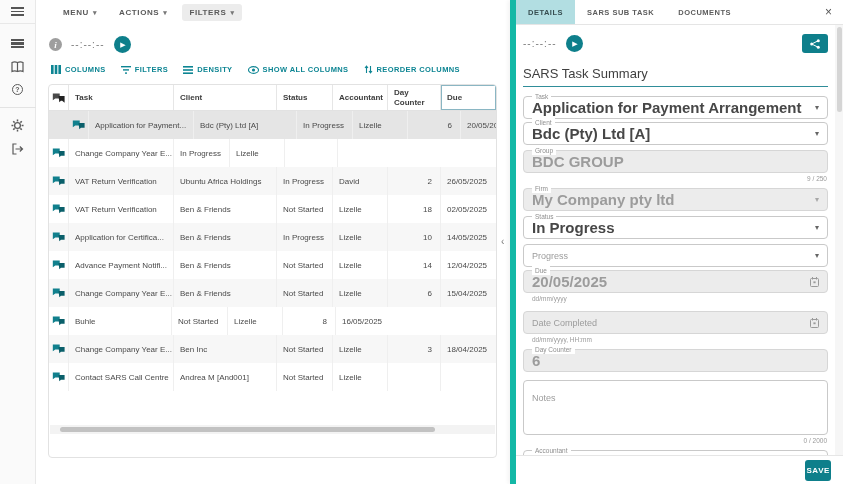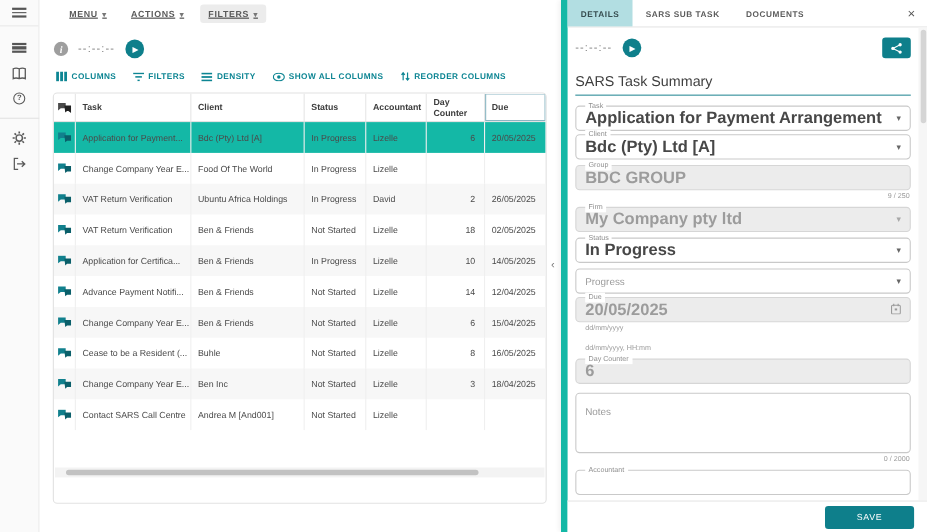--- a/index.html
+++ b/index.html
@@ -11,21 +11,21 @@
   .rail-top{height:24px;display:flex;align-items:center;justify-content:center;border-bottom:1px solid #e8e8e8;}
   .rail-icons{display:flex;flex-direction:column;align-items:center;padding-top:8px;}
   .rail-btn{width:36px;height:23px;display:flex;align-items:center;justify-content:center;color:#5a5a5a;cursor:pointer;}
   .rail-divider{width:36px;border-bottom:1px solid #e3e3e3;margin:6px 0;}
   .bars{width:13px;height:9px;display:flex;flex-direction:column;justify-content:space-between;}
   .bars i{display:block;height:1.6px;background:#555;}
   .bars.thick i{height:2.4px;}
   .help-circ{width:11px;height:11px;border:1.3px solid #5a5a5a;border-radius:50%;font-size:7px;font-weight:bold;color:#5a5a5a;display:flex;align-items:center;justify-content:center;}
 
   
-  .topbar{position:absolute;left:36px;top:0;width:474px;height:25px;background:#fff;display:flex;align-items:center;gap:8px;padding-left:20px;text-decoration:underline;}
+  .topbar{position:absolute;left:36px;top:0;width:474px;height:25px;background:#fff;display:flex;align-items:center;gap:8px;padding-left:20px;}
   .menu-item{display:flex;align-items:center;gap:4px;font-size:8px;font-weight:bold;letter-spacing:.6px;color:#5a5a5a;padding:4px 7px;border-radius:3px;cursor:pointer;}
   .menu-item.hl{background:#ececec;}
   .caret{font-size:7px;color:#777;}
 
   
   .main{position:absolute;left:36px;top:25px;width:474px;height:459px;background:#fff;}
   .title-row{display:flex;align-items:center;gap:9px;margin:11px 0 0 13px;}
   .page-title{font-size:21px;color:#4d4d4d;font-weight:400;}
   .info-icon{width:13px;height:13px;border-radius:50%;background:#9e9e9e;color:#fff;font-size:9px;font-weight:bold;display:flex;align-items:center;justify-content:center;font-family:"Liberation Serif",serif;font-style:italic;}
   .timer-txt{font-size:10px;color:#7d7d7d;letter-spacing:1px;}
@@ -36,21 +36,21 @@
   .tb-btn svg{flex:none;}
 
   .dg{position:absolute;left:12px;top:59px;width:449px;height:374px;border:1px solid #e2e2e2;border-radius:4px;background:#fff;overflow:hidden;}
   .dg-head{display:flex;height:26px;border-bottom:1px solid #e2e2e2;font-size:8px;font-weight:bold;color:#3d3d3d;}
   .dg-head > div{display:flex;align-items:center;padding-left:6px;border-right:1px solid #e6e6e6;line-height:1.15;}
   .dg-head > div:last-child{border-right:none;}
   .dg-row{display:flex;height:28px;font-size:8px;color:#4a4a4a;}
   .dg-row > div{display:flex;align-items:center;padding-left:6px;border-right:1px solid #efefef;overflow:hidden;white-space:nowrap;}
   .dg-row > div:last-child{border-right:none;}
   .dg-row.alt{background:#f7f7f7;}
-  .dg-row.selected{background:#14b8a6;}
+  .dg-row.selected{background:#e5e5e5;padding-left:20px;}
   .c-icon{width:20px;justify-content:center;padding-left:0 !important;}
   .c-task{width:105px;}
   .c-client{width:103px;}
   .c-status{width:56px;}
   .c-acct{width:55px;}
   .c-day{width:53px;justify-content:flex-end;padding-right:8px;}
   .c-due{width:57px;flex:1;}
   .due-head{box-shadow:inset 0 0 0 1px #8ab6c3;background:#fff;}
   .hscroll{position:absolute;left:1px;right:1px;bottom:23px;height:9px;background:#f3f3f3;}
   .hscroll .thumb{position:absolute;left:10px;top:2px;width:375px;height:5px;border-radius:3px;background:#c2c2c2;cursor:pointer;}
@@ -81,21 +81,21 @@
   .field.disabled .arrow{color:#a8a8a8;}
   .field .fplaceholder{font-size:9px;color:#9c9c9c;}
   .counter-row{text-align:right;font-size:6.5px;color:#9a9a9a;margin:2px 1px 0 0;height:8px;}
   .helper-row{font-size:6.5px;color:#9a9a9a;margin:2px 0 0 9px;height:8px;}
   .gap2{height:3px;} .gap4{height:5px;} .gap8{height:8px;}
   .notes-box{position:relative;height:55px;border:1px solid #c9c9c9;border-radius:4px;background:#fff;padding:6px 8px;}
   .notes-box .fplaceholder{font-size:9px;color:#9c9c9c;}
   .cal-icon{margin-left:auto;}
 
   .panel-footer{position:absolute;left:0;right:0;bottom:0;height:29px;background:#fff;border-top:1px solid #e6e6e6;display:flex;align-items:center;justify-content:flex-end;padding-right:12px;z-index:5;}
-  .save-btn{background:#0e7f8b;color:#fff;font-size:8px;font-weight:normal;letter-spacing:.6px;padding:6px 29px;border-radius:3px;border:none;cursor:pointer;font-family:"Liberation Sans",sans-serif;}
+  .save-btn{background:#0e7f8b;color:#fff;font-size:8px;font-weight:bold;letter-spacing:.6px;padding:6px 1px;border-radius:3px;border:none;cursor:pointer;font-family:"Liberation Sans",sans-serif;}
 
   .chat-ic .b1{fill:#11808d;} .chat-ic .b2{fill:#0a5f6a;}
   .chat-ic.dark .b1{fill:#4a4a4a;} .chat-ic.dark .b2{fill:#222;}
 </style>
 </head>
 <body>
 
 <div class="rail">
   <div class="rail-top">
     <div class="rail-btn">
@@ -241,21 +241,20 @@
   </div>
 
   <div class="dg-row">
     <div class="c-icon">
             <svg class="chat-ic" width="13" height="10" viewBox="0 0 16 12">
               <path class="b1" d="M1 0.5 h8.5 v6 h-5.5 l-3 2.4 z"></path>
               <path class="b2" d="M8 3.5 h7.5 v6 h-4.5 l-2 1.8 z"></path>
             </svg>
           </div>
     <div class="c-task">Change Company Year E...</div>
-    <div class="c-client">Food Of The World</div>
     <div class="c-status">In Progress</div>
     <div class="c-acct">Lizelle</div>
     <div class="c-day"></div>
     <div class="c-due"></div>
   </div>
 
   <div class="dg-row alt">
     <div class="c-icon">
             <svg class="chat-ic" width="13" height="10" viewBox="0 0 16 12">
               <path class="b1" d="M1 0.5 h8.5 v6 h-5.5 l-3 2.4 z"></path>
@@ -330,21 +329,20 @@
     <div class="c-due">15/04/2025</div>
   </div>
 
   <div class="dg-row">
     <div class="c-icon">
             <svg class="chat-ic" width="13" height="10" viewBox="0 0 16 12">
               <path class="b1" d="M1 0.5 h8.5 v6 h-5.5 l-3 2.4 z"></path>
               <path class="b2" d="M8 3.5 h7.5 v6 h-4.5 l-2 1.8 z"></path>
             </svg>
           </div>
-    <div class="c-task">Cease to be a Resident (...</div>
     <div class="c-client">Buhle</div>
     <div class="c-status">Not Started</div>
     <div class="c-acct">Lizelle</div>
     <div class="c-day">8</div>
     <div class="c-due">16/05/2025</div>
   </div>
 
   <div class="dg-row alt">
     <div class="c-icon">
             <svg class="chat-ic" width="13" height="10" viewBox="0 0 16 12">
@@ -447,20 +445,29 @@
         <span class="fvalue">20/05/2025</span>
         <span class="cal-icon"><svg width="9" height="10" viewBox="0 0 9 10">
               <rect x="0.5" y="1.5" width="8" height="8" rx="1" fill="none" stroke="#9a9a9a" stroke-width="1"></rect>
               <line x1="2.5" y1="0" x2="2.5" y2="2.5" stroke="#9a9a9a" stroke-width="1"></line>
               <line x1="6.5" y1="0" x2="6.5" y2="2.5" stroke="#9a9a9a" stroke-width="1"></line>
               <rect x="3.4" y="4.4" width="2.2" height="1.8" fill="#9a9a9a"></rect>
             </svg></span>
       </div>
       <div class="helper-row">dd/mm/yyyy</div>
       <div class="gap8"></div>
+      <div class="field disabled">
+        <span class="fplaceholder">Date Completed</span>
+        <span class="cal-icon"><svg width="9" height="10" viewBox="0 0 9 10">
+              <rect x="0.5" y="1.5" width="8" height="8" rx="1" fill="none" stroke="#9a9a9a" stroke-width="1"></rect>
+              <line x1="2.5" y1="0" x2="2.5" y2="2.5" stroke="#9a9a9a" stroke-width="1"></line>
+              <line x1="6.5" y1="0" x2="6.5" y2="2.5" stroke="#9a9a9a" stroke-width="1"></line>
+              <rect x="3.4" y="4.4" width="2.2" height="1.8" fill="#9a9a9a"></rect>
+            </svg></span>
+      </div>
       <div class="helper-row">dd/mm/yyyy, HH:mm</div>
       <div class="gap4"></div>
       <div class="field disabled">
         <span class="flabel">Day Counter</span>
         <span class="fvalue">6</span>
       </div>
       <div class="gap8"></div>
       <div class="notes-box">
         <span class="fplaceholder">Notes</span>
       </div>

